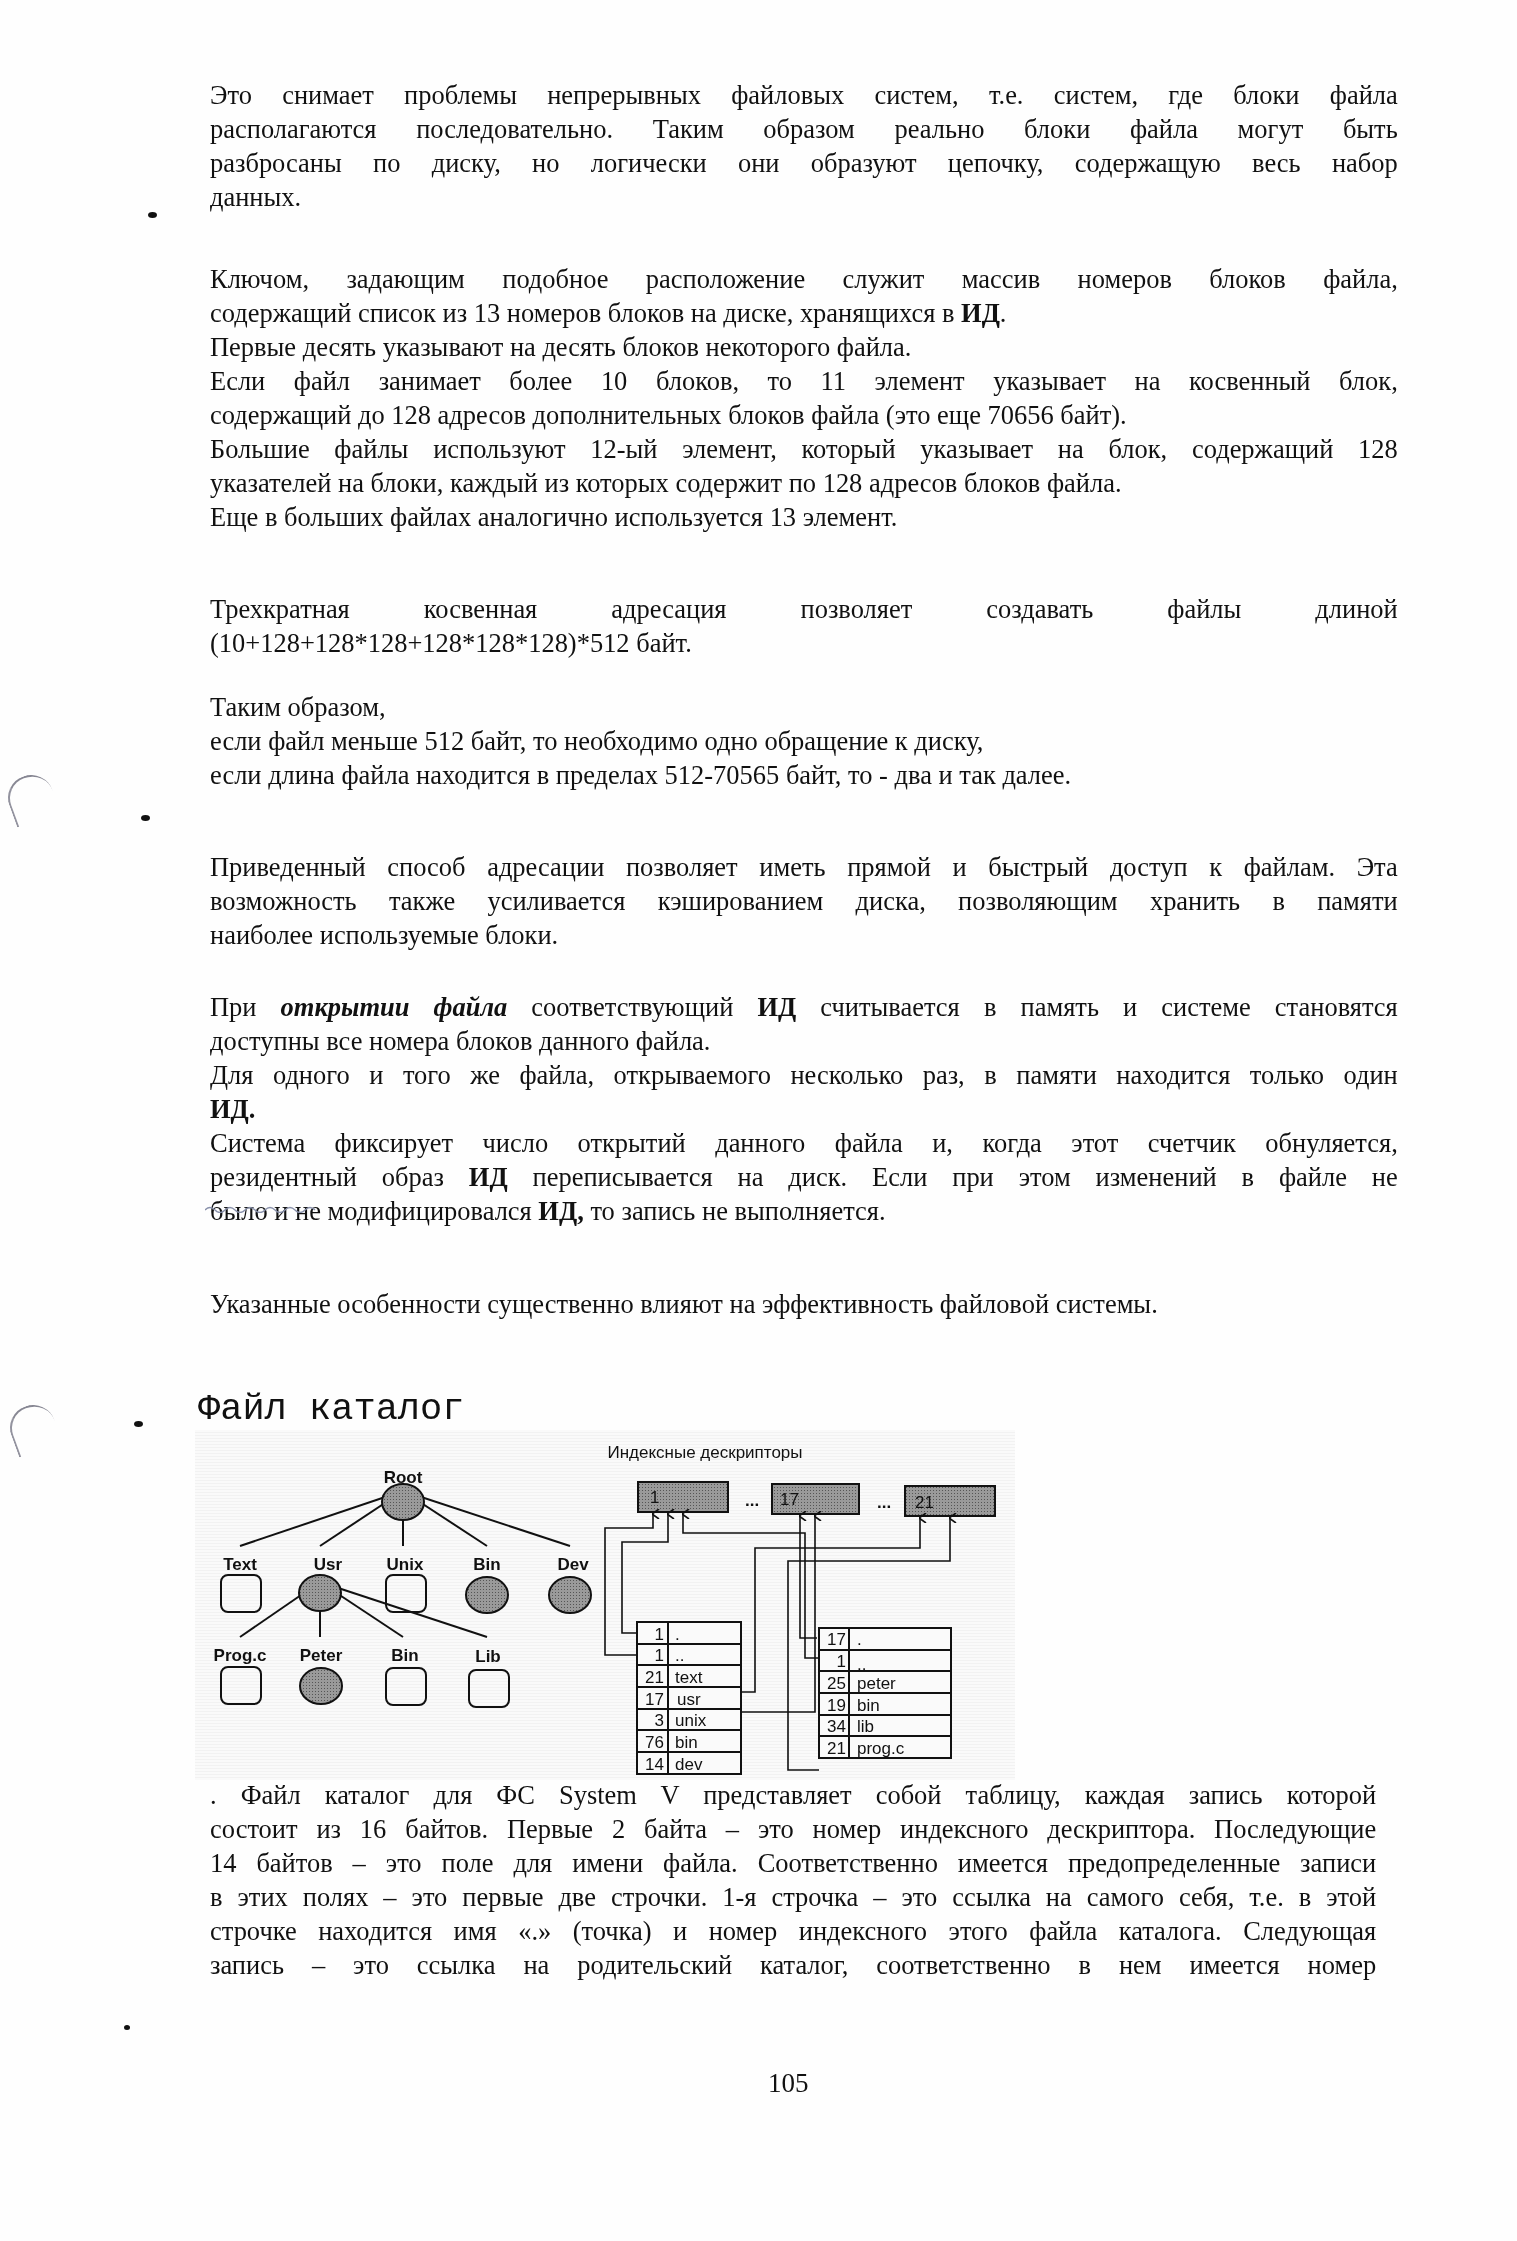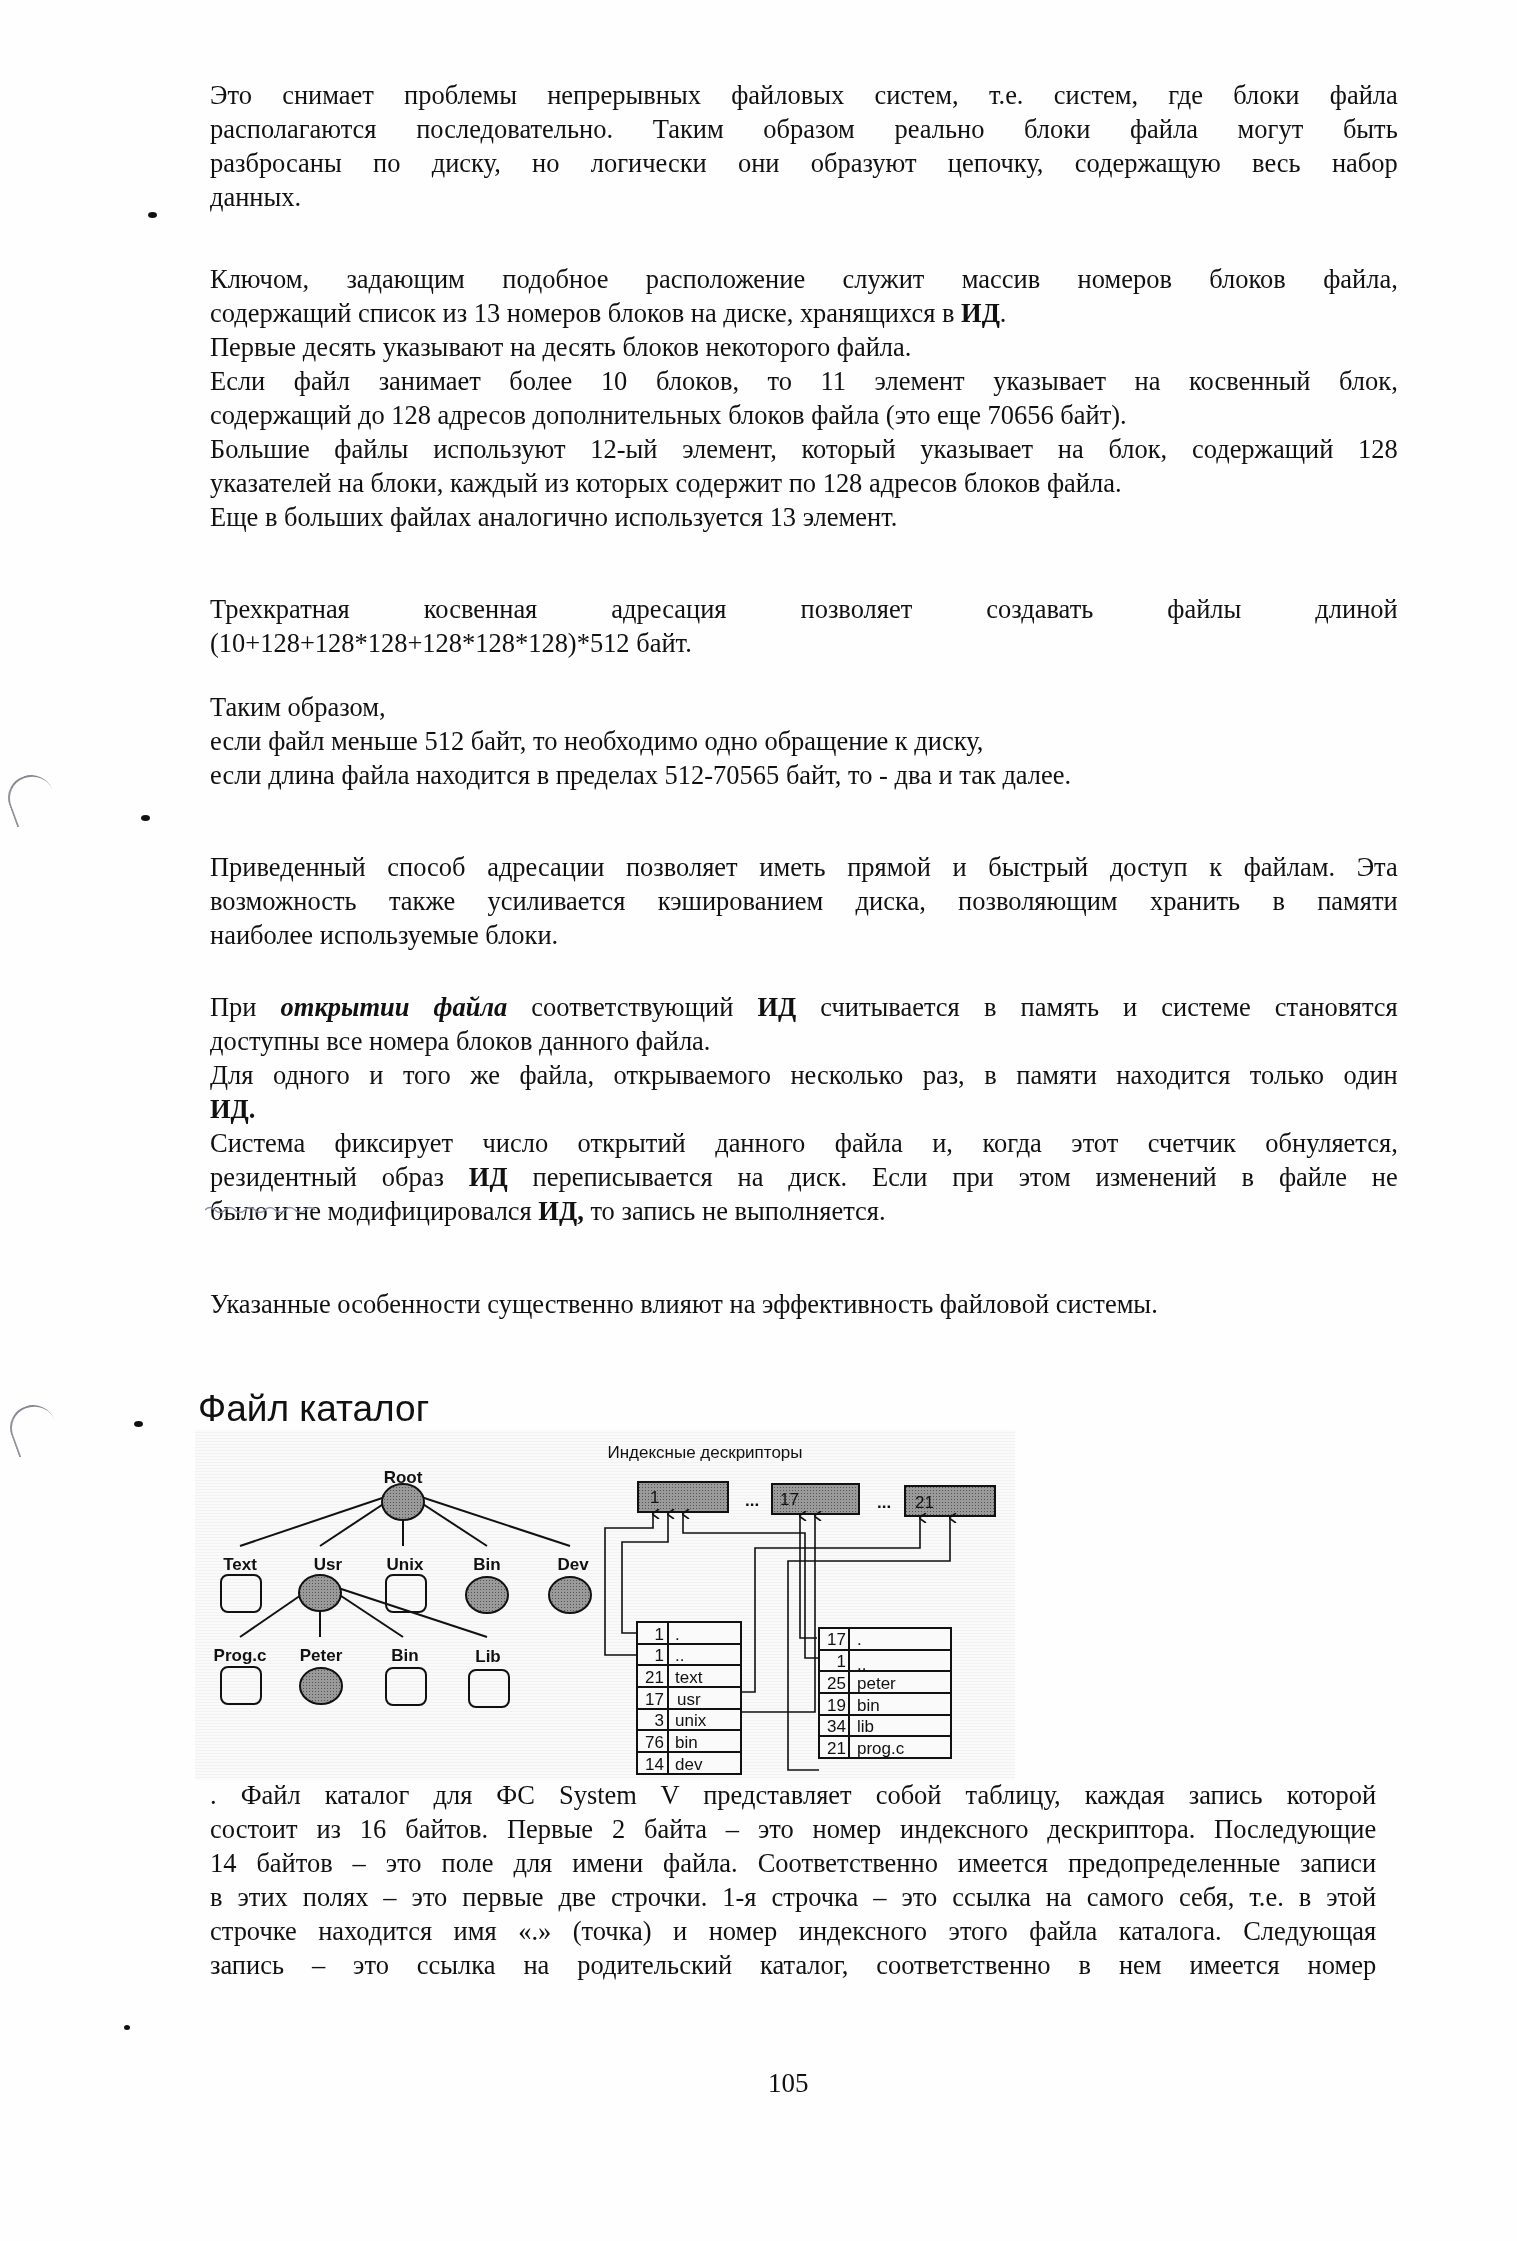--- a/index.html
+++ b/index.html
@@ -5,21 +5,21 @@
   html, body { margin:0; padding:0; background:#ffffff; }
   body { width:1517px; height:2241px; position:relative; overflow:hidden;
          font-family:"Liberation Serif", serif; color:#111; }
   .page { position:absolute; left:0; top:0; width:1517px; height:2241px; background:#fefefe; }
   .para { position:absolute; left:210px; width:1212px; font-size:27px; line-height:34px;
           text-align:justify; transform: scaleX(0.98); transform-origin:left top; }
   .line { display:block; }
   .just { text-align:justify; text-align-last:justify; }
   b { font-weight:bold; }
   .bi { font-weight:bold; font-style:italic; }
-  .heading { position:absolute; left:198px; top:1388px; font-size:37px; font-family:Liberation Sans, sans-serif; }
+  .heading { position:absolute; left:198px; top:1388px; font-size:37px; font-family:Liberation Mono, monospace; }
   .pagenum { position:absolute; left:768px; top:2024px; font-size:27px;margin-top:44px; }
   .mark { position:absolute; }
   .arc { width:44px; height:44px; border-top:2px solid #556; border-left:2px solid #667;
          border-radius:50% 50% 0 0; transform:rotate(-20deg); opacity:.7; }
   .dot { width:9px; height:6px; background:#111; border-radius:50%; }
   .squiggle { position:absolute; left:205px; top:1205px; width:120px; height:8px; }
   .diagram { position:absolute; left:195px; top:1430px; width:820px; height:350px;
              background: repeating-linear-gradient(0deg, #fafafa 0 2px, #f2f2f2 2px 3px); }
   .diagram svg { position:absolute; left:0; top:0; }
   .dtext { font-family:"Liberation Sans", sans-serif; font-weight:bold; font-size:17px; fill:#111; }

